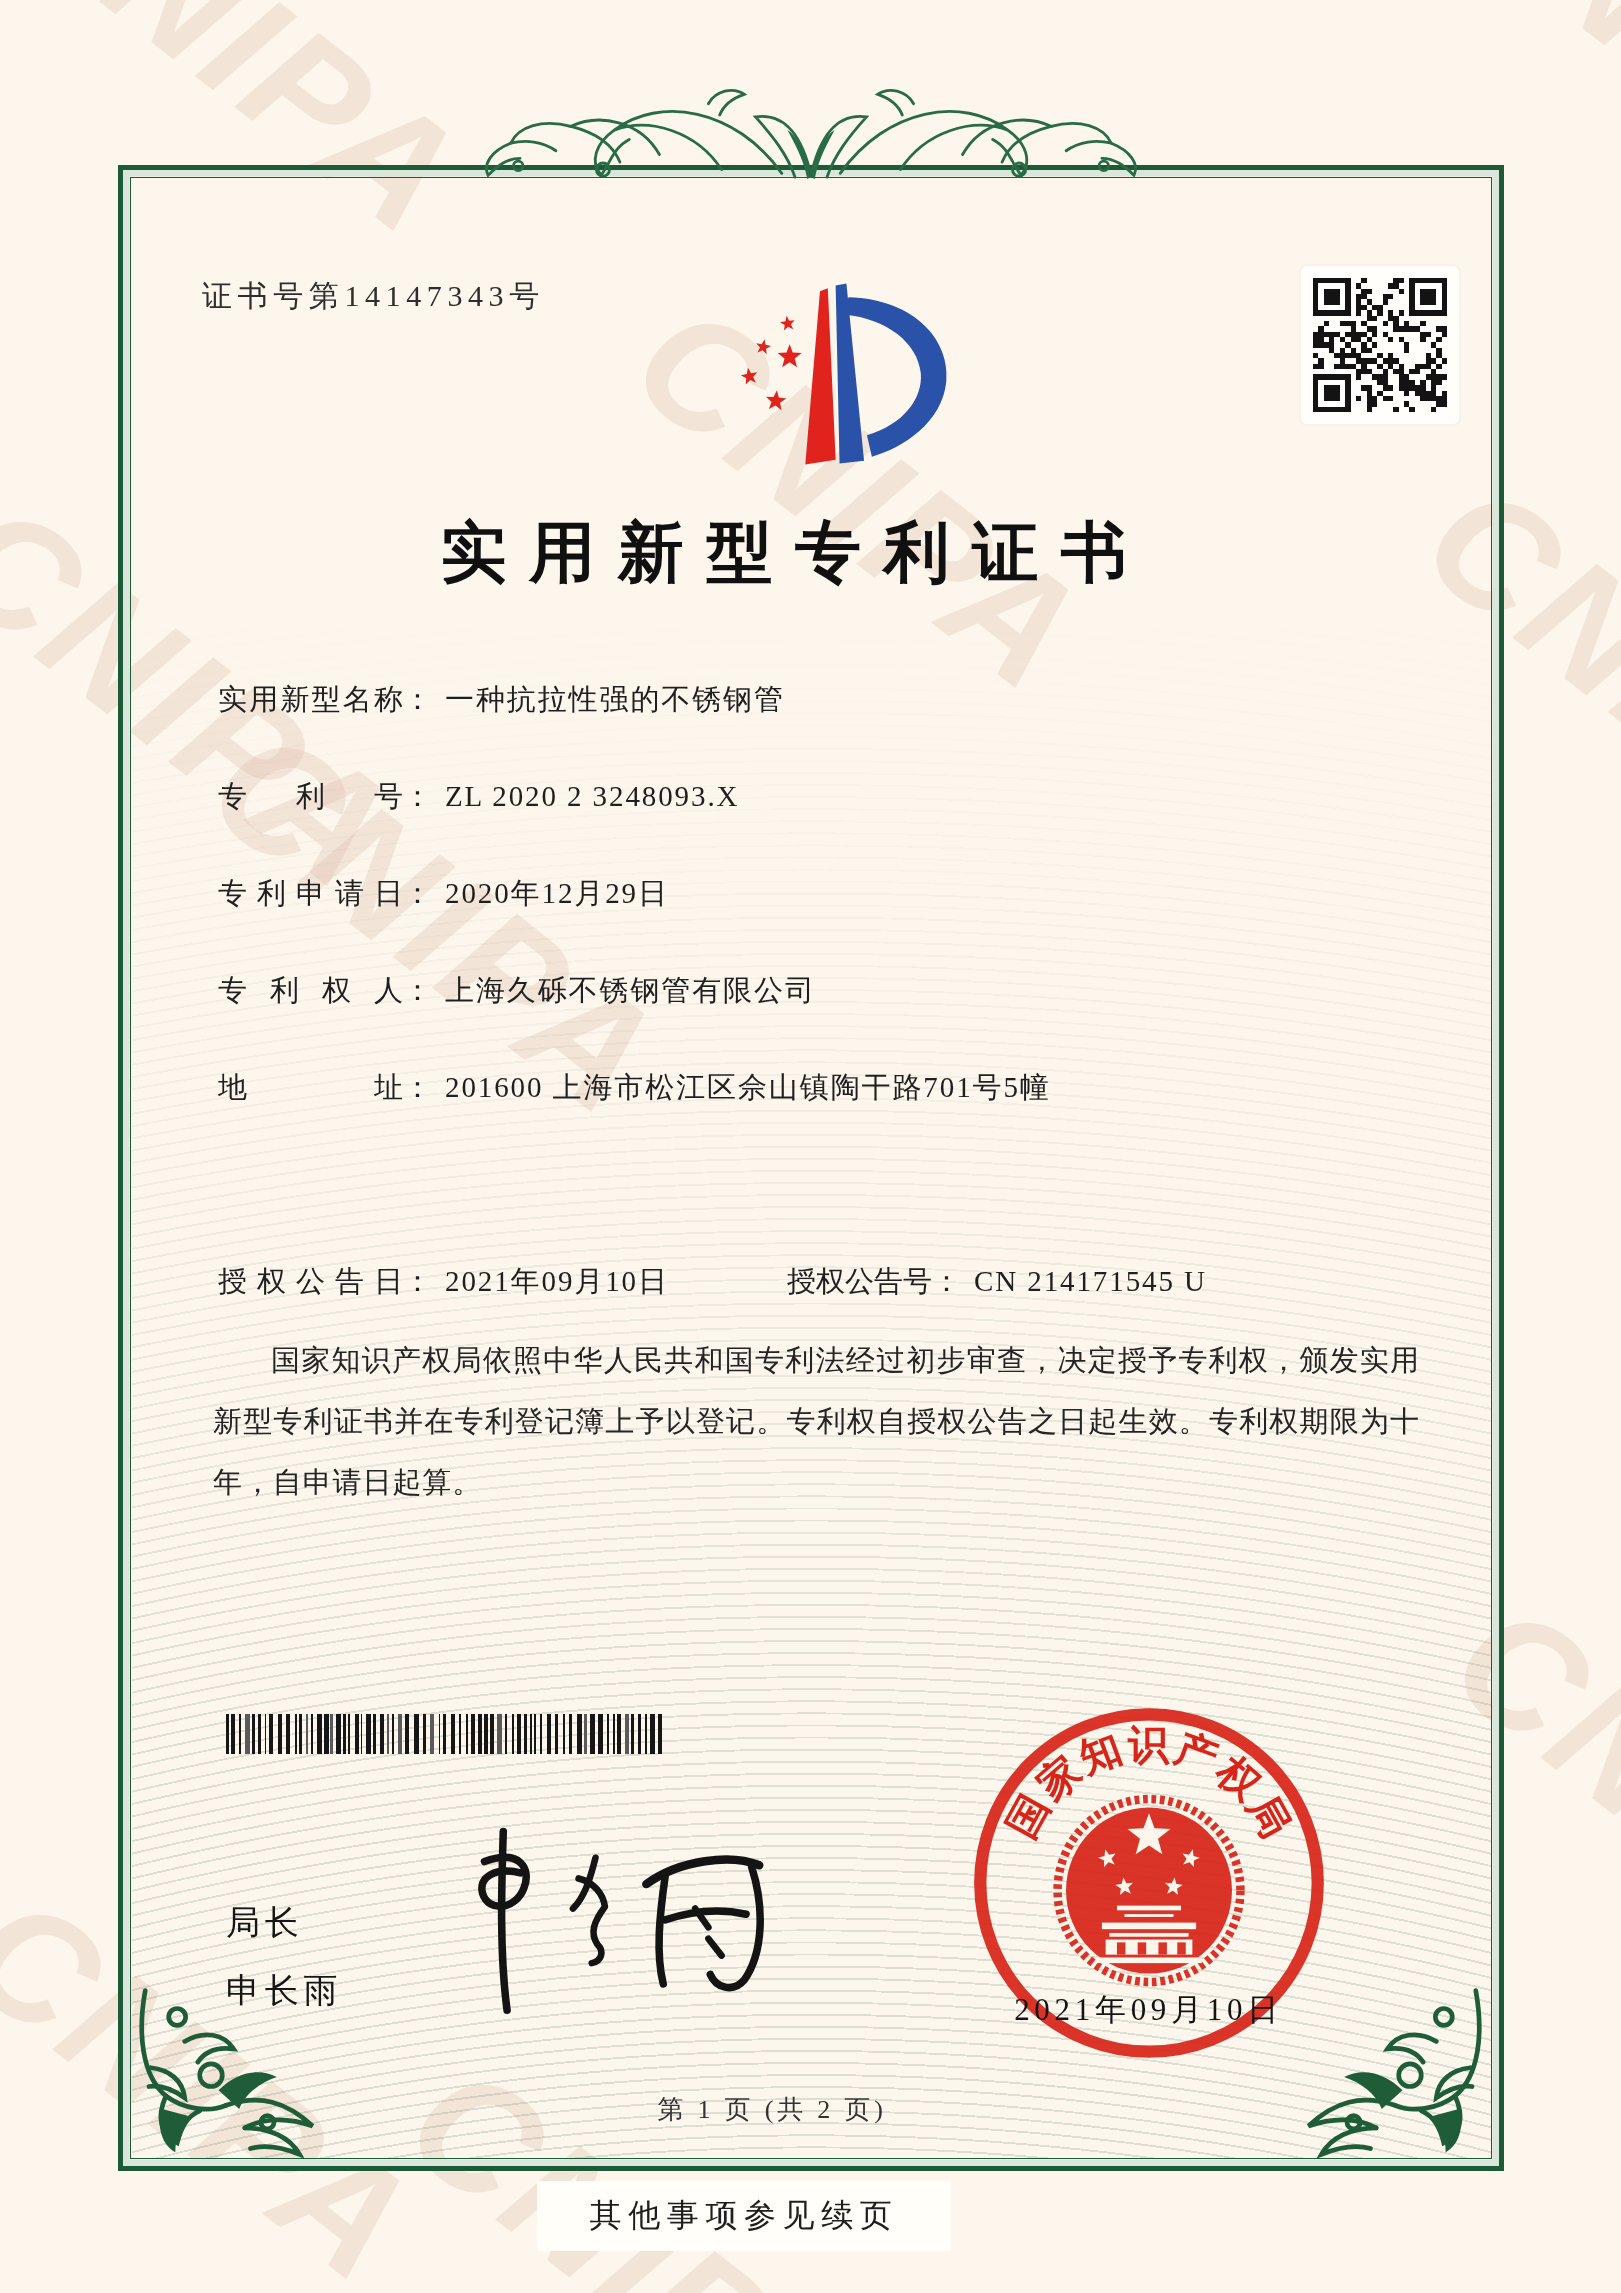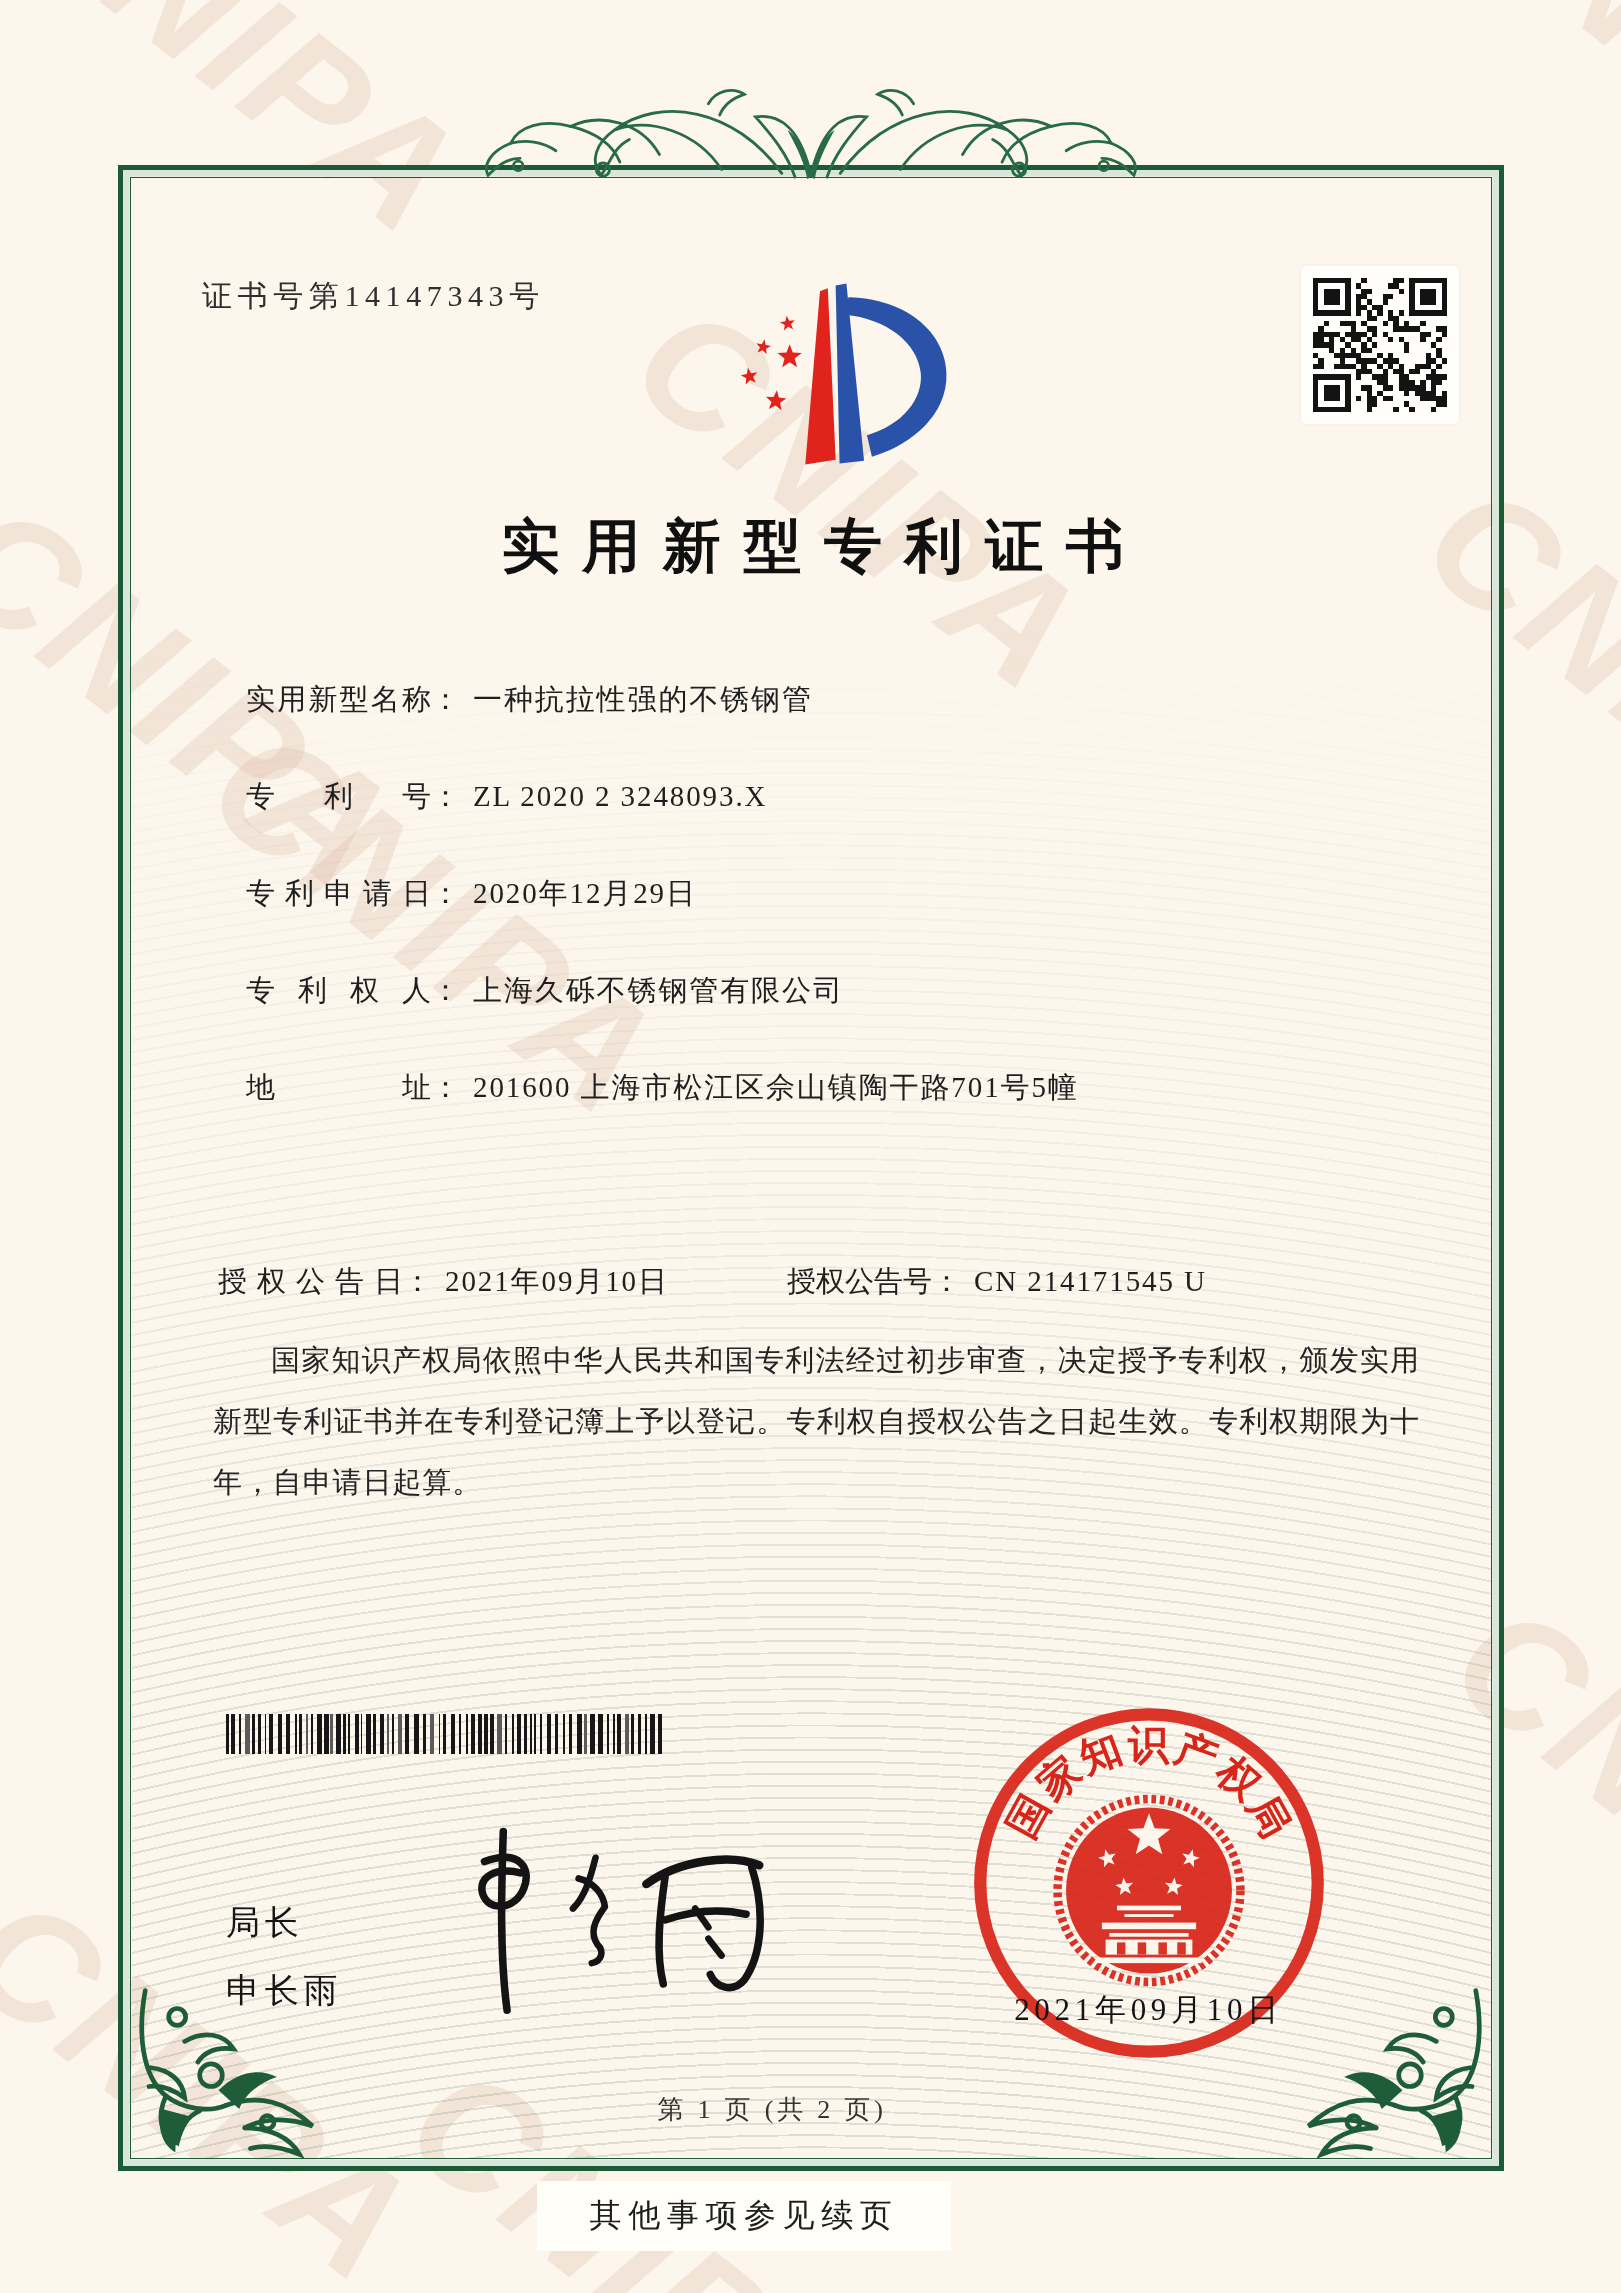--- a/index.html
+++ b/index.html
@@ -59,27 +59,27 @@
     font-size:30px;letter-spacing:5.6px;color:#2e2e2e;
   }
   .logo{position:absolute;left:725px;top:271px;width:235px;height:207px;}
   .qr-box{
     position:absolute;left:1301px;top:266px;width:158px;height:158px;
     background:#fffefb;border-radius:5.6px;padding:12.2px;
     box-shadow:0 0 0 1.9px rgba(0,0,0,0.02);
   }
   .qr-box svg{width:134px;height:134px;display:block;}
   .title{
-    position:absolute;left:131px;top:508px;width:1386px;
-    text-align:center;font-size:58px;font-weight:bold;
+    position:absolute;left:102px;top:508px;width:1386px;
+    text-align:center;font-size:66px;font-weight:bold;
     letter-spacing:22.6px;color:#101010;
   }
   
   .fields{position:absolute;left:218px;top:680px;width:1205px;font-size:29px;color:#1f1f1f;}
-  .frow{position:relative;height:97px;margin-left:28px;}
+  .frow{position:relative;height:97px;}
   .flabel{
     display:inline-block;width:185px;
     text-align:justify;text-align-last:justify;-moz-text-align-last:justify;
     vertical-align:baseline;
   }
   .fcolon{display:inline-block;margin-right:13px;}
   .fvalue{letter-spacing:1.9px;}
   .grant-row{position:absolute;left:0;top:582px;width:1318px;height:56px;}
   .grant-right{position:absolute;left:569px;top:0;}
   

